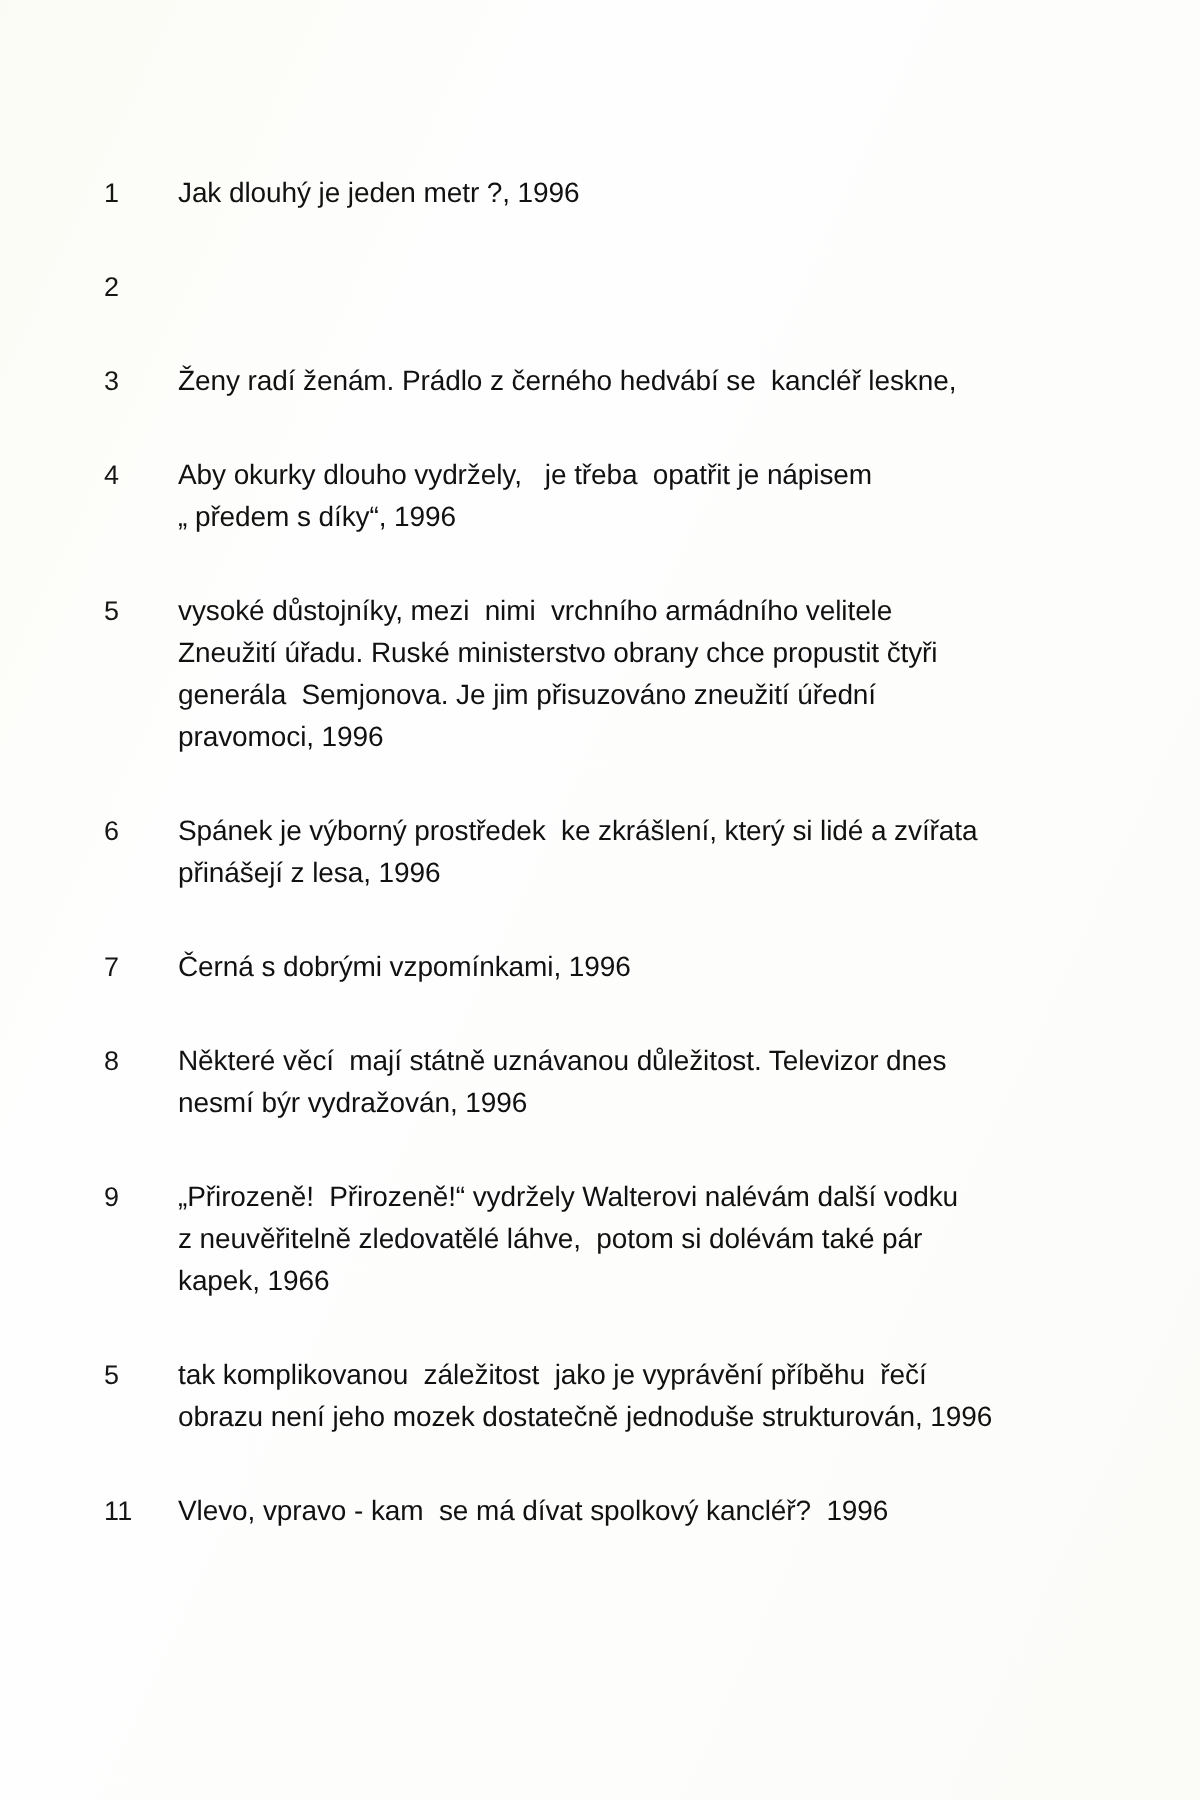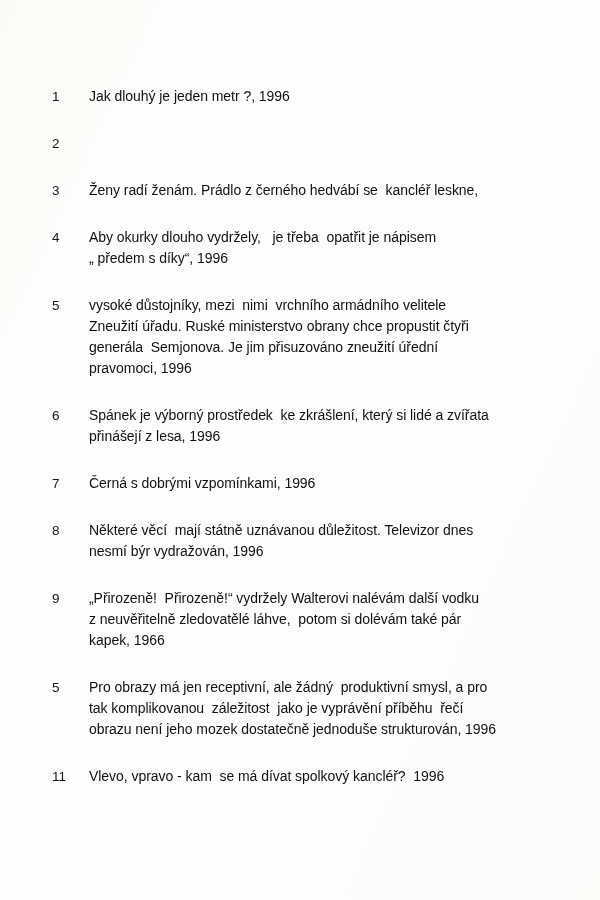--- a/index.html
+++ b/index.html
@@ -124,21 +124,20 @@
         <div class="entry-number">9</div>
         <div class="entry-text">
           <span class="entry-line">„Přirozeně!  Přirozeně!“ vydržely Walterovi nalévám další vodku</span>
           <span class="entry-line">z neuvěřitelně zledovatělé láhve,  potom si dolévám také pár</span>
           <span class="entry-line">kapek, 1966</span>
         </div>
       </div>
       <div class="entry">
         <div class="entry-number">5</div>
         <div class="entry-text">
-          <span class="entry-line">Pro obrazy má jen receptivní, ale žádný  produktivní smysl, a pro</span>
           <span class="entry-line">tak komplikovanou  záležitost  jako je vyprávění příběhu  řečí</span>
           <span class="entry-line">obrazu není jeho mozek dostatečně jednoduše strukturován, 1996</span>
         </div>
       </div>
       <div class="entry">
         <div class="entry-number">11</div>
         <div class="entry-text">
           <span class="entry-line">Vlevo, vpravo - kam  se má dívat spolkový kancléř?  1996</span>
         </div>
       </div>

